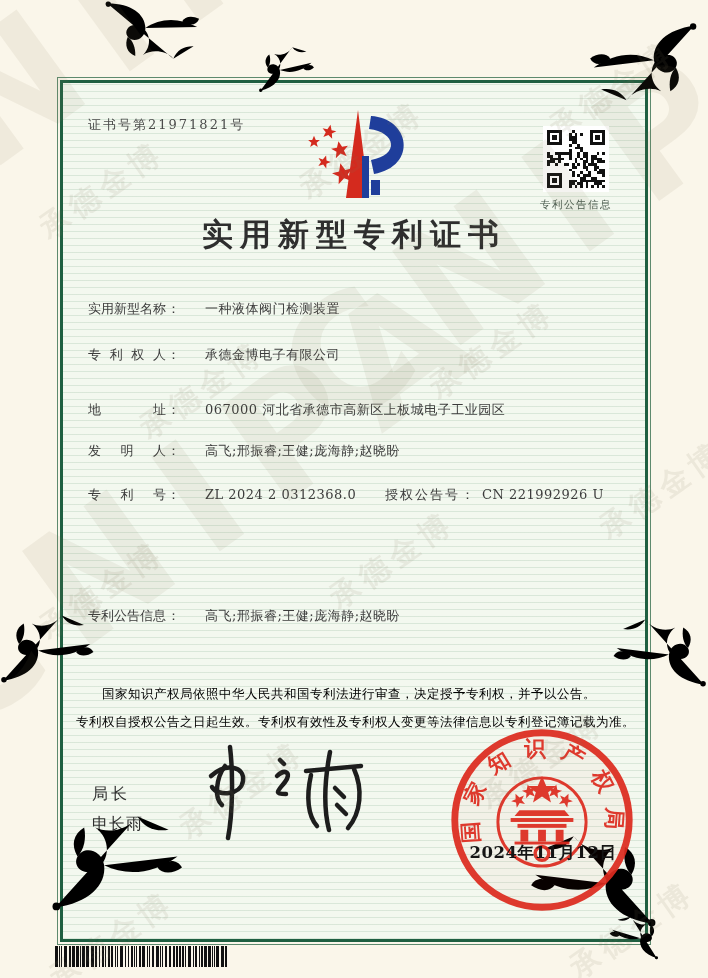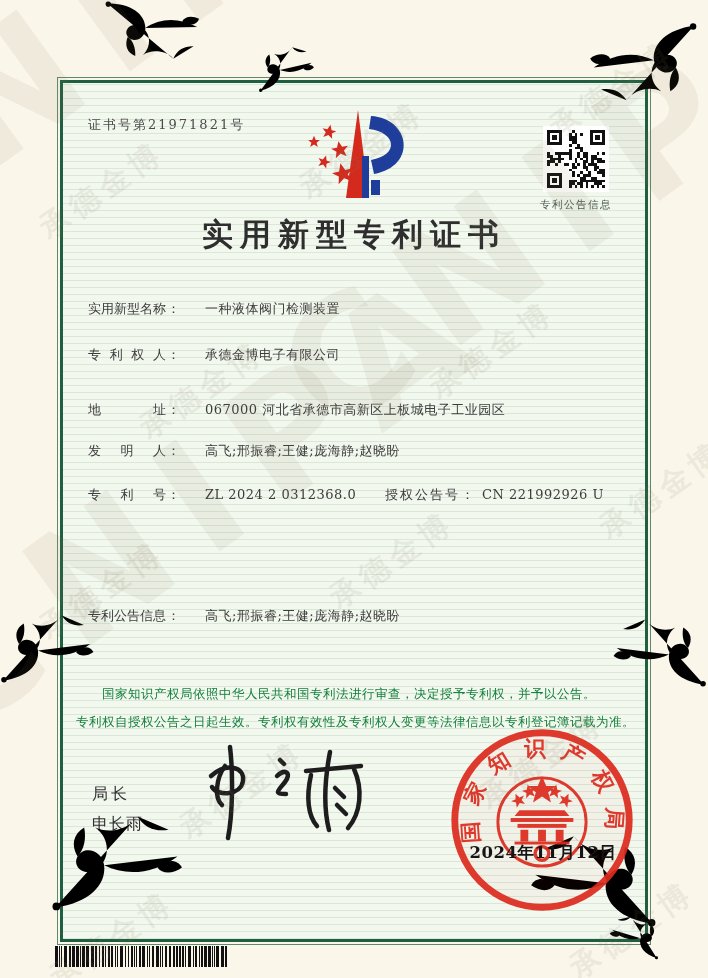--- a/index.html
+++ b/index.html
@@ -60,21 +60,21 @@
   .lbl{display:inline-block;min-width:78px;text-align-last:justify;white-space:nowrap;vertical-align:bottom}
   .colon{margin:0 2px 0 1px}
   .val{margin-left:23px;letter-spacing:0.5px}
   .pair2{position:absolute;left:297px;top:0;white-space:nowrap}
   .pair2 .lbl2{letter-spacing:2px}
   .pair2 .val{margin-left:6px}
   .r1{top:300px}.r2{top:346px}.r3{top:401px}.r4{top:442px}
   .r5{top:486px}.r6{top:526px}.r7{top:566px}.r8{top:607px}
   
   .statement{position:absolute;left:76px;top:680px;width:560px;font-size:12.5px;
-    line-height:2.2;color:#15803d;z-index:3;letter-spacing:0.5px}
+    line-height:2.2;color:#000000;z-index:3;letter-spacing:0.5px}
   .statement .l1{display:block;text-indent:26px}
   .statement .l2{display:block}
   
   .signer-role{position:absolute;left:92px;top:784px;font-size:16px;letter-spacing:3px;color:#2f2f2f;z-index:3}
   .signer-name{position:absolute;left:92px;top:814px;font-size:16px;letter-spacing:1px;color:#2f2f2f;z-index:3}
   .signature{position:absolute;left:185px;top:740px;z-index:3}
   .signature path{stroke:#1d1d1d;stroke-width:4.5;fill:none;stroke-linecap:round;stroke-linejoin:round}
   .seal{position:absolute;left:444px;top:722px;z-index:5;opacity:0.93}
   .seal-date{position:absolute;left:448px;top:842px;width:190px;text-align:center;
     font-size:16.5px;font-weight:700;color:#151515;letter-spacing:0.5px;z-index:6}

